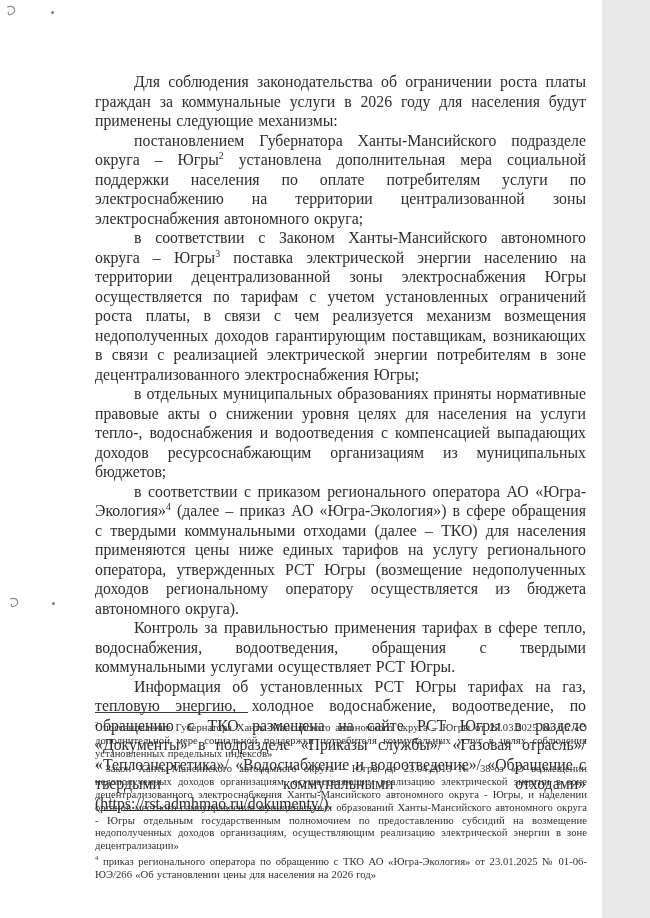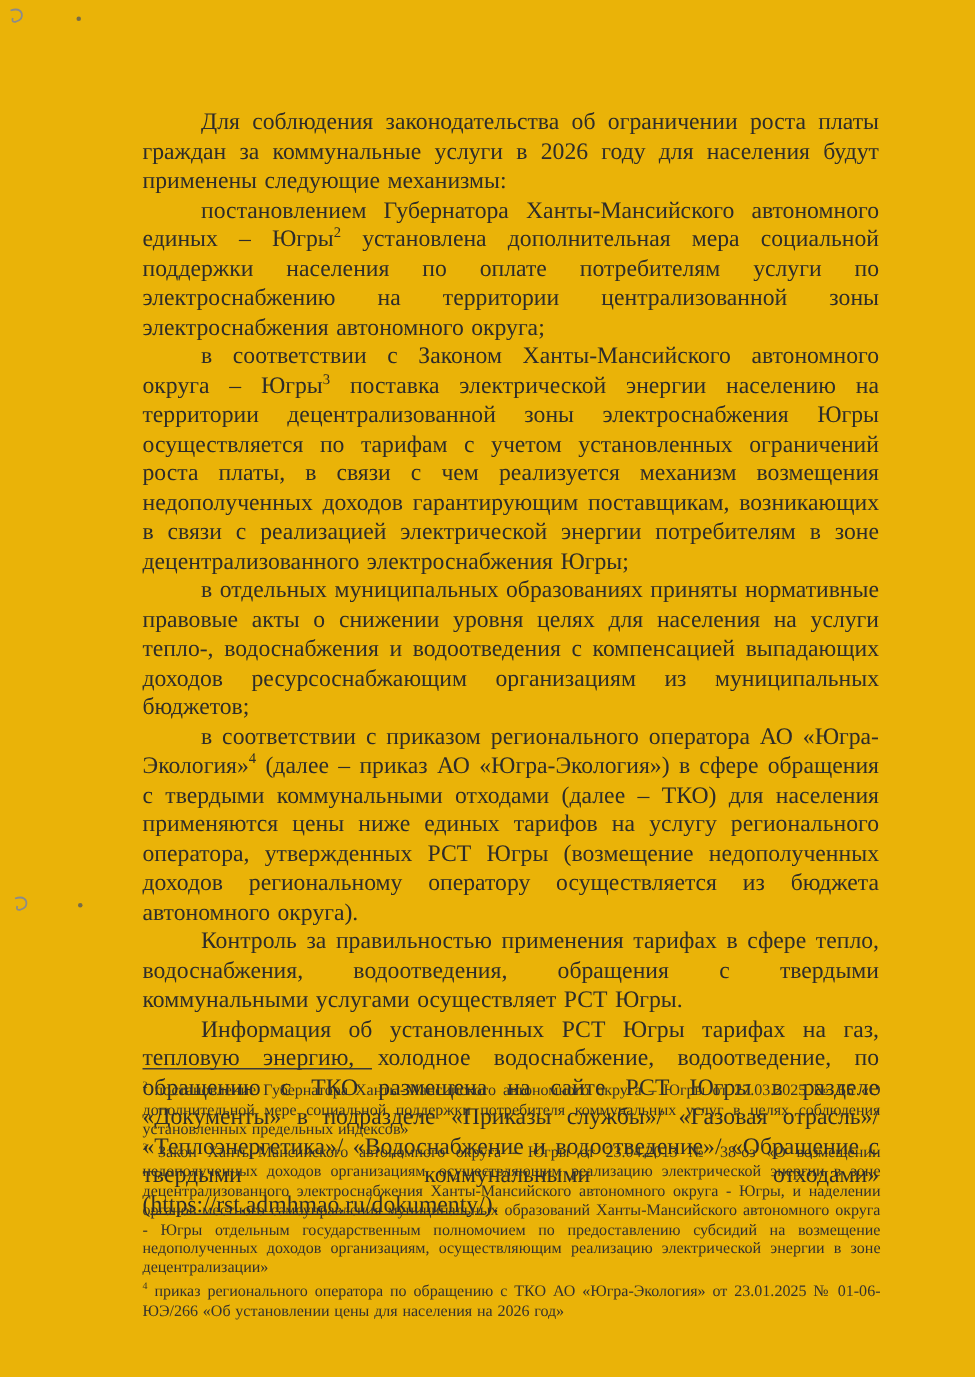--- a/index.html
+++ b/index.html
@@ -3,23 +3,23 @@
 <meta charset="utf-8">
 <style>
   html, body {
     margin: 0;
     padding: 0;
     background: #e8e8e8;
     font-family: "Liberation Serif", serif;
   }
   .page {
     position: relative;
-    width: 650px;
+    width: 602px;
     height: 918px;
-    background: #eab308;
+    background: #ffffff;
     overflow: hidden;
     color: #2e2c2a;
   }
   .body-text {
     position: absolute;
     left: 95px;
     top: 72px;
     width: 491px;
     font-size: 15.8px;
     line-height: 19.5px;
@@ -74,21 +74,21 @@
     opacity: 0.8;
   }
 </style>
 </head>
 <body>
 
 <div class="page">
 
   <div class="body-text" id="body-text">
       <p class="para"><span>Для соблюдения законодательства об ограничении роста платы граждан за коммунальные услуги в 2026 году для населения будут применены следующие механизмы:</span></p>
-      <p class="para"><span>постановлением Губернатора Ханты-Мансийского автономного единых – Югры</span><sup class="fn-ref">2</sup><span> установлена дополнительная мера социальной поддержки населения по оплате потребителям услуги по электроснабжению на территории централизованной зоны электроснабжения автономного округа;</span></p>
+      <p class="para"><span>постановлением Губернатора Ханты-Мансийского подразделе округа – Югры</span><sup class="fn-ref">2</sup><span> установлена дополнительная мера социальной поддержки населения по оплате потребителям услуги по электроснабжению на территории централизованной зоны электроснабжения автономного округа;</span></p>
       <p class="para"><span>в соответствии с Законом Ханты-Мансийского автономного округа – Югры</span><sup class="fn-ref">3</sup><span> поставка электрической энергии населению на территории децентрализованной зоны электроснабжения Югры осуществляется по тарифам с учетом установленных ограничений роста платы, в связи с чем реализуется механизм возмещения недополученных доходов гарантирующим поставщикам, возникающих в связи с реализацией электрической энергии потребителям в зоне децентрализованного электроснабжения Югры;</span></p>
       <p class="para"><span>в отдельных муниципальных образованиях приняты нормативные правовые акты о снижении уровня целях для населения на услуги тепло-, водоснабжения и водоотведения с компенсацией выпадающих доходов ресурсоснабжающим организациям из муниципальных бюджетов;</span></p>
       <p class="para"><span>в соответствии с приказом регионального оператора АО «Югра-Экология»</span><sup class="fn-ref">4</sup><span> (далее – приказ АО «Югра-Экология») в сфере обращения с твердыми коммунальными отходами (далее – ТКО) для населения применяются цены ниже единых тарифов на услугу регионального оператора, утвержденных РСТ Югры (возмещение недополученных доходов региональному оператору осуществляется из бюджета автономного округа).</span></p>
       <p class="para"><span>Контроль за правильностью применения тарифах в сфере тепло, водоснабжения, водоотведения, обращения с твердыми коммунальными услугами осуществляет РСТ Югры.</span></p>
       <p class="para"><span>Информация об установленных РСТ Югры тарифах на газ, тепловую энергию, холодное водоснабжение, водоотведение, по обращению с ТКО размещена на сайте РСТ Югры в разделе «Документы» в подразделе «Приказы службы»/ «Газовая отрасль»/ «Теплоэнергетика»/ «Водоснабжение и водоотведение»/ «Обращение с твердыми коммунальными отходами» (</span><span class="link">https://rst.admhmao.ru/dokumenty/</span><span>).</span></p>
     </div>
 
   <div class="footnotes">
     <div class="fn-separator"></div>
     <div id="footnotes-list">

